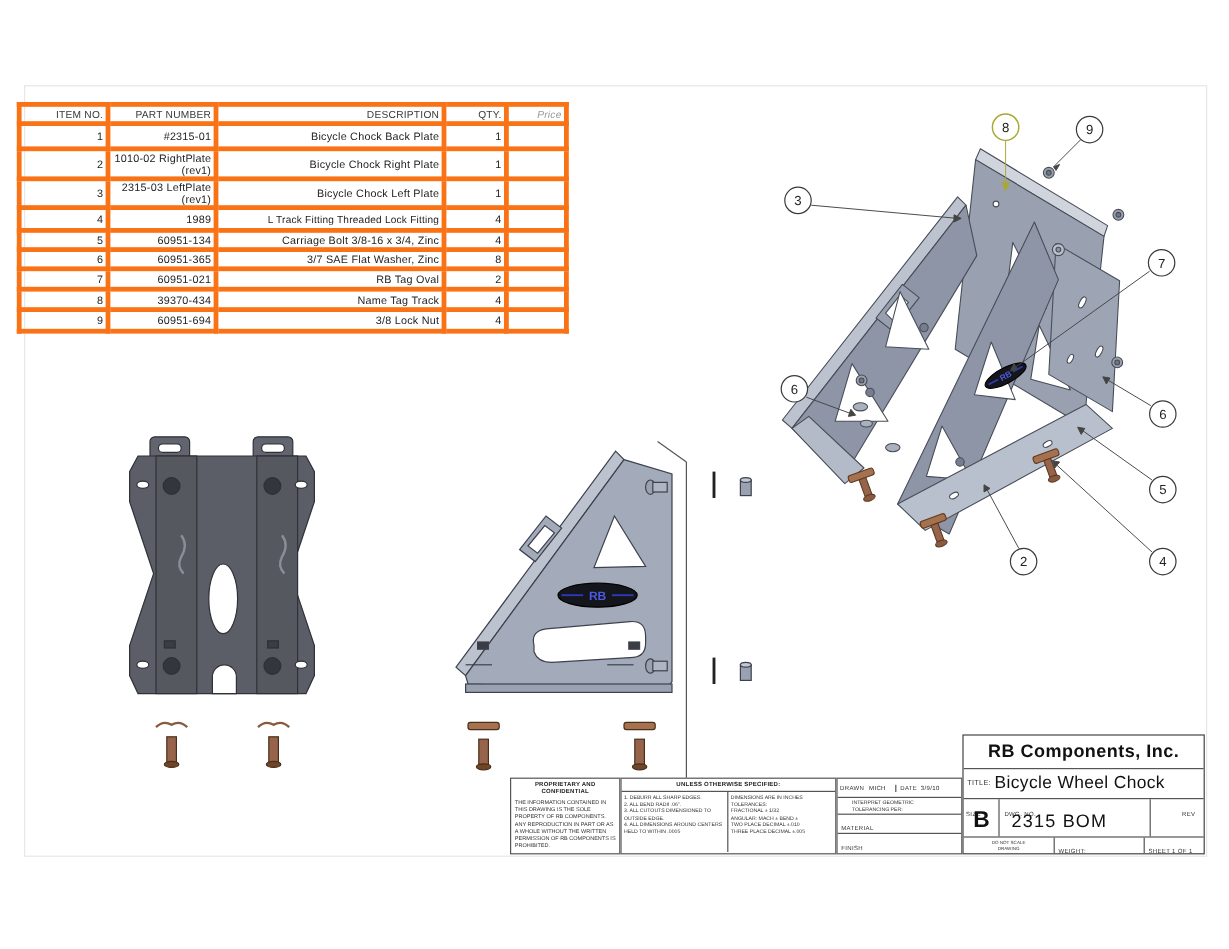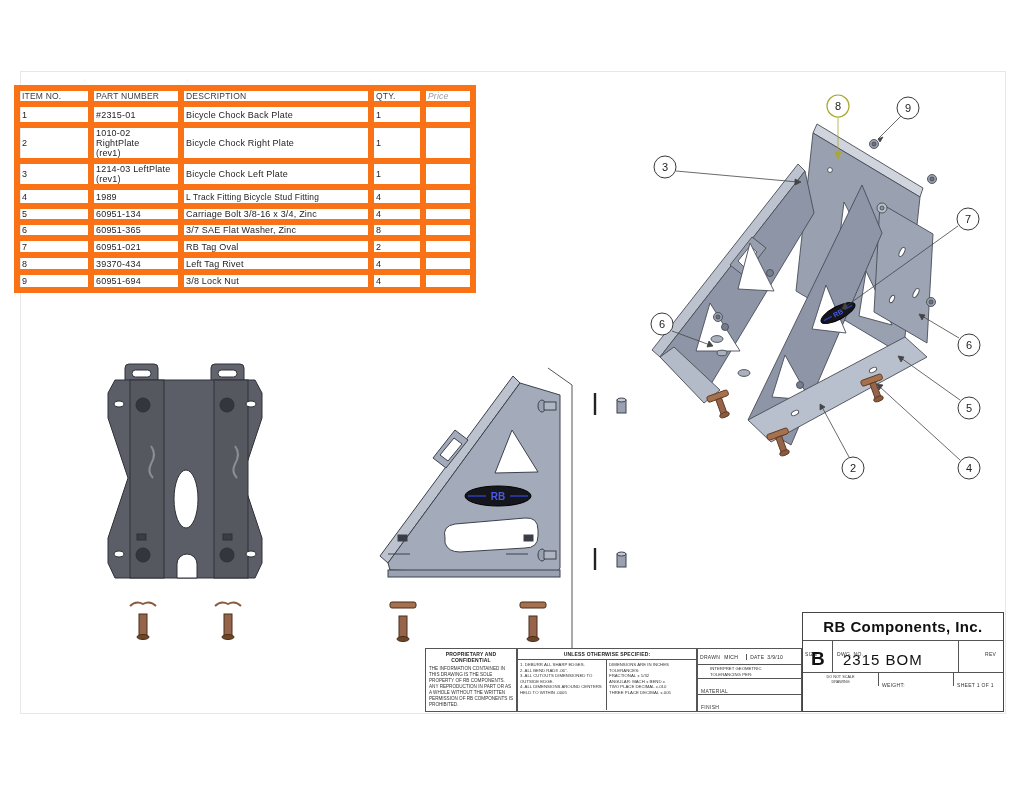--- a/index.html
+++ b/index.html
@@ -2,21 +2,21 @@
 <html><head>
 <meta charset="utf-8">
 <style>
   html,body{margin:0;padding:0;background:#fff;font-family:"Liberation Sans",sans-serif;}
   #sheet{position:relative;width:1024px;height:791px;background:#fff;overflow:hidden;}
   .abs{position:absolute;}
   
   #frame{left:20px;top:71px;width:984px;height:641px;border:1px solid #e7e7e7;}
   
   #bom{left:14px;top:85px;border-collapse:collapse;table-layout:fixed;width:456px;}
-  #bom td,#bom th{border:6px solid #f97316;text-align:left;vertical-align:middle;
+  #bom td,#bom th{border:4px solid #f97316;text-align:right;vertical-align:middle;
       font-size:9px;font-weight:normal;color:#1e1e1e;padding:0 2px;white-space:pre-line;
       letter-spacing:.2px;overflow:hidden;}
   #bom th{font-size:8.5px;color:#3a3a3a;}
   #bom th.price{color:#9a9a9a;font-style:italic;}
   
   .box{border:1px solid #555;box-sizing:border-box;background:#fff;}
   .tinyTitle{font-size:5px;font-weight:bold;color:#222;text-align:center;letter-spacing:.2px;}
   .tinyBody{font-size:4.6px;color:#333;line-height:1.3;white-space:pre-line;}
   .lbl{font-size:5px;color:#333;letter-spacing:.3px;}
   
@@ -62,30 +62,30 @@
     <tr style="height:25px">
           <td>2</td>
           <td>1010-02 RightPlate
 (rev1)</td>
           <td>Bicycle Chock Right Plate</td>
           <td>1</td>
           <td></td>
         </tr>
     <tr style="height:24px">
           <td>3</td>
-          <td>1214-03 LeftPlate
+          <td>2315-03 LeftPlate
 (rev1)</td>
           <td>Bicycle Chock Left Plate</td>
           <td>1</td>
           <td></td>
         </tr>
     <tr style="height:19px">
           <td>4</td>
           <td>1989</td>
-          <td style="font-size:8.4px">L Track Fitting Bicycle Stud Fitting</td>
+          <td style="font-size:8.4px">L Track Fitting Threaded Lock Fitting</td>
           <td>4</td>
           <td></td>
         </tr>
     <tr style="height:16px">
           <td>5</td>
           <td>60951-134</td>
           <td>Carriage Bolt 3/8-16 x 3/4, Zinc</td>
           <td>4</td>
           <td></td>
         </tr>
@@ -99,21 +99,21 @@
     <tr style="height:17px">
           <td>7</td>
           <td>60951-021</td>
           <td>RB Tag Oval</td>
           <td>2</td>
           <td></td>
         </tr>
     <tr style="height:17px">
           <td>8</td>
           <td>39370-434</td>
-          <td>Left Tag Rivet</td>
+          <td>Name Tag Track</td>
           <td>4</td>
           <td></td>
         </tr>
     <tr style="height:18px">
           <td>9</td>
           <td>60951-694</td>
           <td>3/8 Lock Nut</td>
           <td>4</td>
           <td></td>
         </tr>
@@ -386,20 +386,24 @@
     <div class="tinyBody" style="height:12px;border-bottom:1px solid #555;padding:1px 0 0 12px;font-size:4.3px;">INTERPRET GEOMETRIC
 TOLERANCING PER:</div>
     <div style="height:15px;border-bottom:1px solid #555;"><span class="lbl" style="padding-left:3px">MATERIAL</span></div>
     <div style="height:16px;"><span class="lbl" style="padding-left:3px">FINISH</span></div>
   </div>
 
   <div class="abs box" style="left:802px;top:612px;width:202px;height:100px;border-color:#444;">
     <div class="tb-row" style="height:28px;display:flex;align-items:center;justify-content:center;">
       <span class="company">RB Components, Inc.</span>
     </div>
+    <div class="tb-row" style="height:25px;display:flex;align-items:center;">
+      <span class="lbl" style="margin:0 3px 0 3px;font-size:6px;">TITLE:</span>
+      <span class="bigTitle">Bicycle Wheel Chock</span>
+    </div>
     <div class="tb-row" style="height:32px;">
       <div class="vline" style="left:29px;"></div>
       <div class="vline" style="left:155px;"></div>
       <div class="abs" style="left:2px;top:1px;"><span class="lbl">SIZE</span></div>
       <div class="abs sizeB" style="left:8px;top:7px;">B</div>
       <div class="abs" style="left:34px;top:1px;"><span class="lbl">DWG.  NO.</span></div>
       <div class="abs dwgNo" style="left:40px;top:10px;">2315 BOM</div>
       <div class="abs" style="left:182px;top:1px;"><span class="lbl">REV</span></div>
     </div>
     <div style="height:13px;display:flex;">

